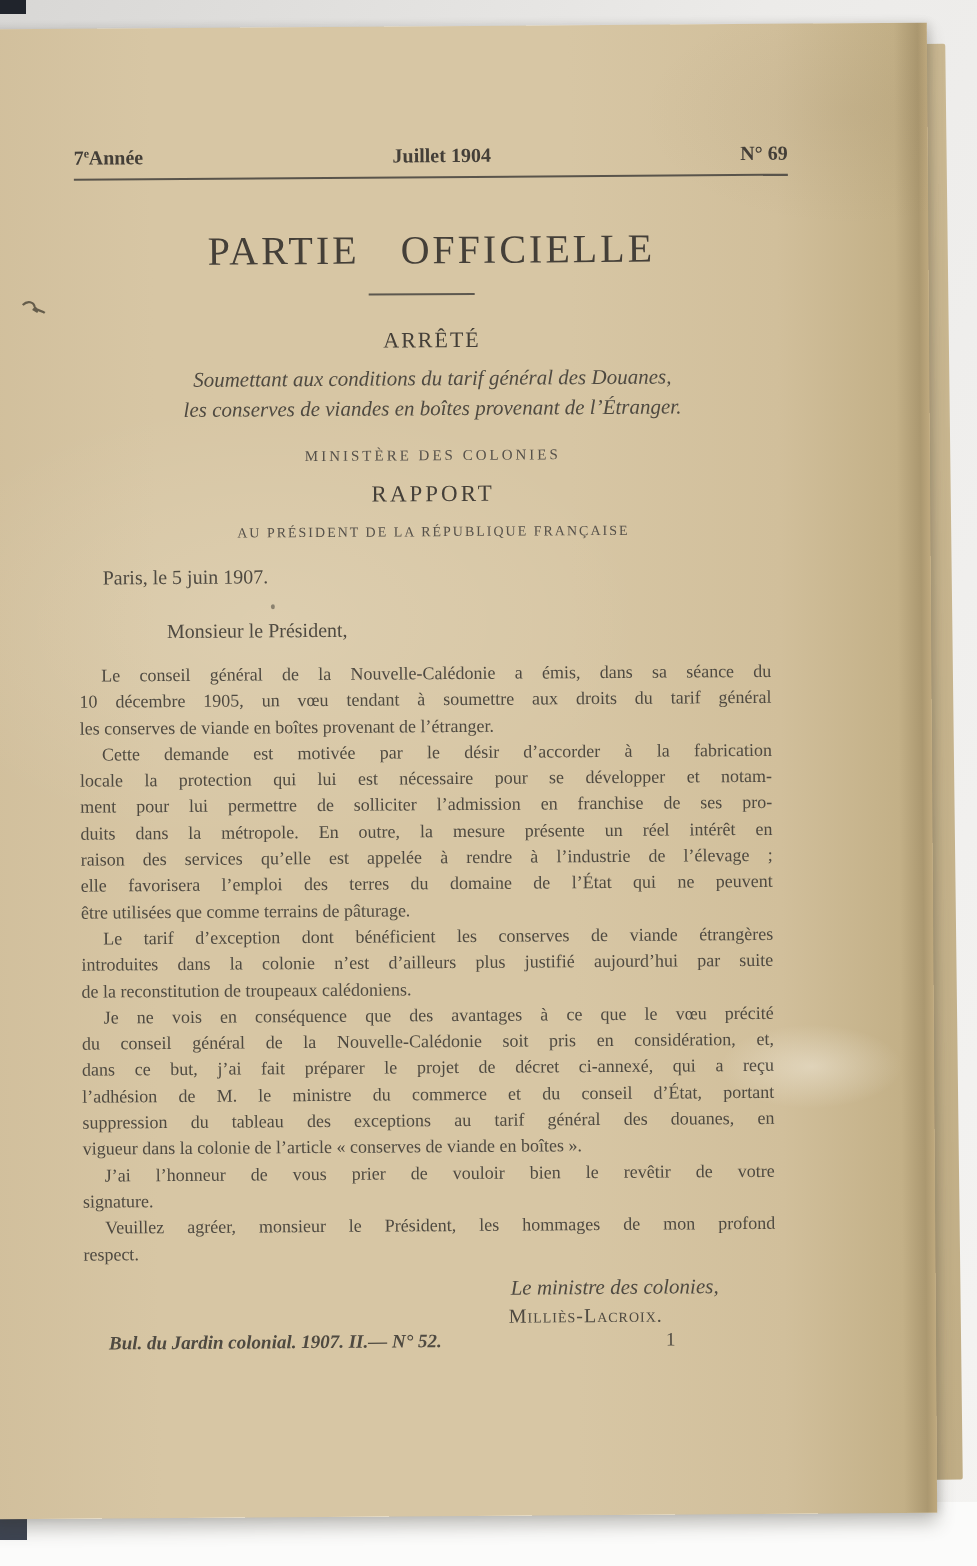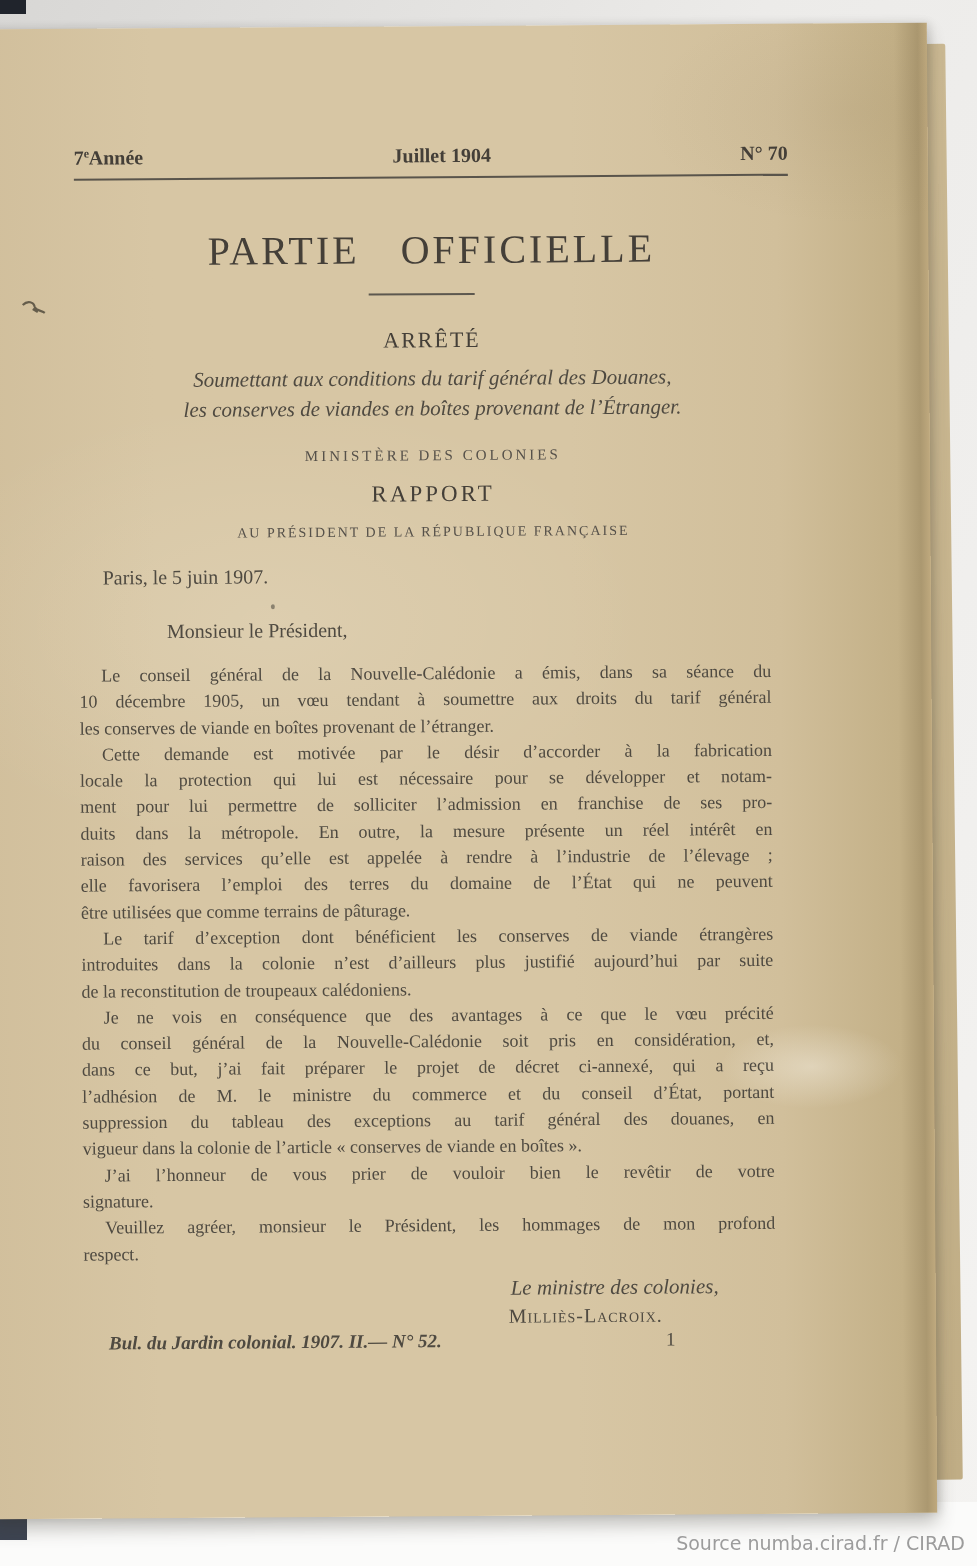--- a/index.html
+++ b/index.html
@@ -86,21 +86,21 @@
 
   <div class="page">
 
     <svg class="margin-mark" viewBox="0 0 30 22" xmlns="http://www.w3.org/2000/svg">
       <path d="M4 8 C9 3, 15 5, 16 10 C17 14, 22 13, 26 16 M14 12 L19 15" stroke="#4a4336" stroke-width="2.2" fill="none" opacity="0.8"></path>
     </svg>
 
     <header class="masthead">
       <span><span>7</span><sup>e</sup>&nbsp;<span>Année</span></span>
       <span>Juillet 1904</span>
-      <span>N° 70</span>
+      <span>N° 69</span>
     </header>
     <div class="masthead-rule"></div>
 
     <h1 class="section-title">PARTIE OFFICIELLE</h1>
     <div class="title-rule"></div>
 
     <h2 class="arrete">ARRÊTÉ</h2>
 
     <p class="subtitle">
       <span>Soumettant aux conditions du tarif général des Douanes,</span><br>
@@ -144,14 +144,13 @@
     <div class="sig-role">Le ministre des colonies,</div>
     <div class="sig-name">Milliès-Lacroix.</div>
 
     <div class="footer-line">
       <span class="ref">Bul. du Jardin colonial. 1907. II.— N° 52.</span>
       <span class="pagenum">1</span>
     </div>
 
   </div>
 
-  <div class="attribution">Source numba.cirad.fr / CIRAD</div>
 </div>
 
 </body></html>

